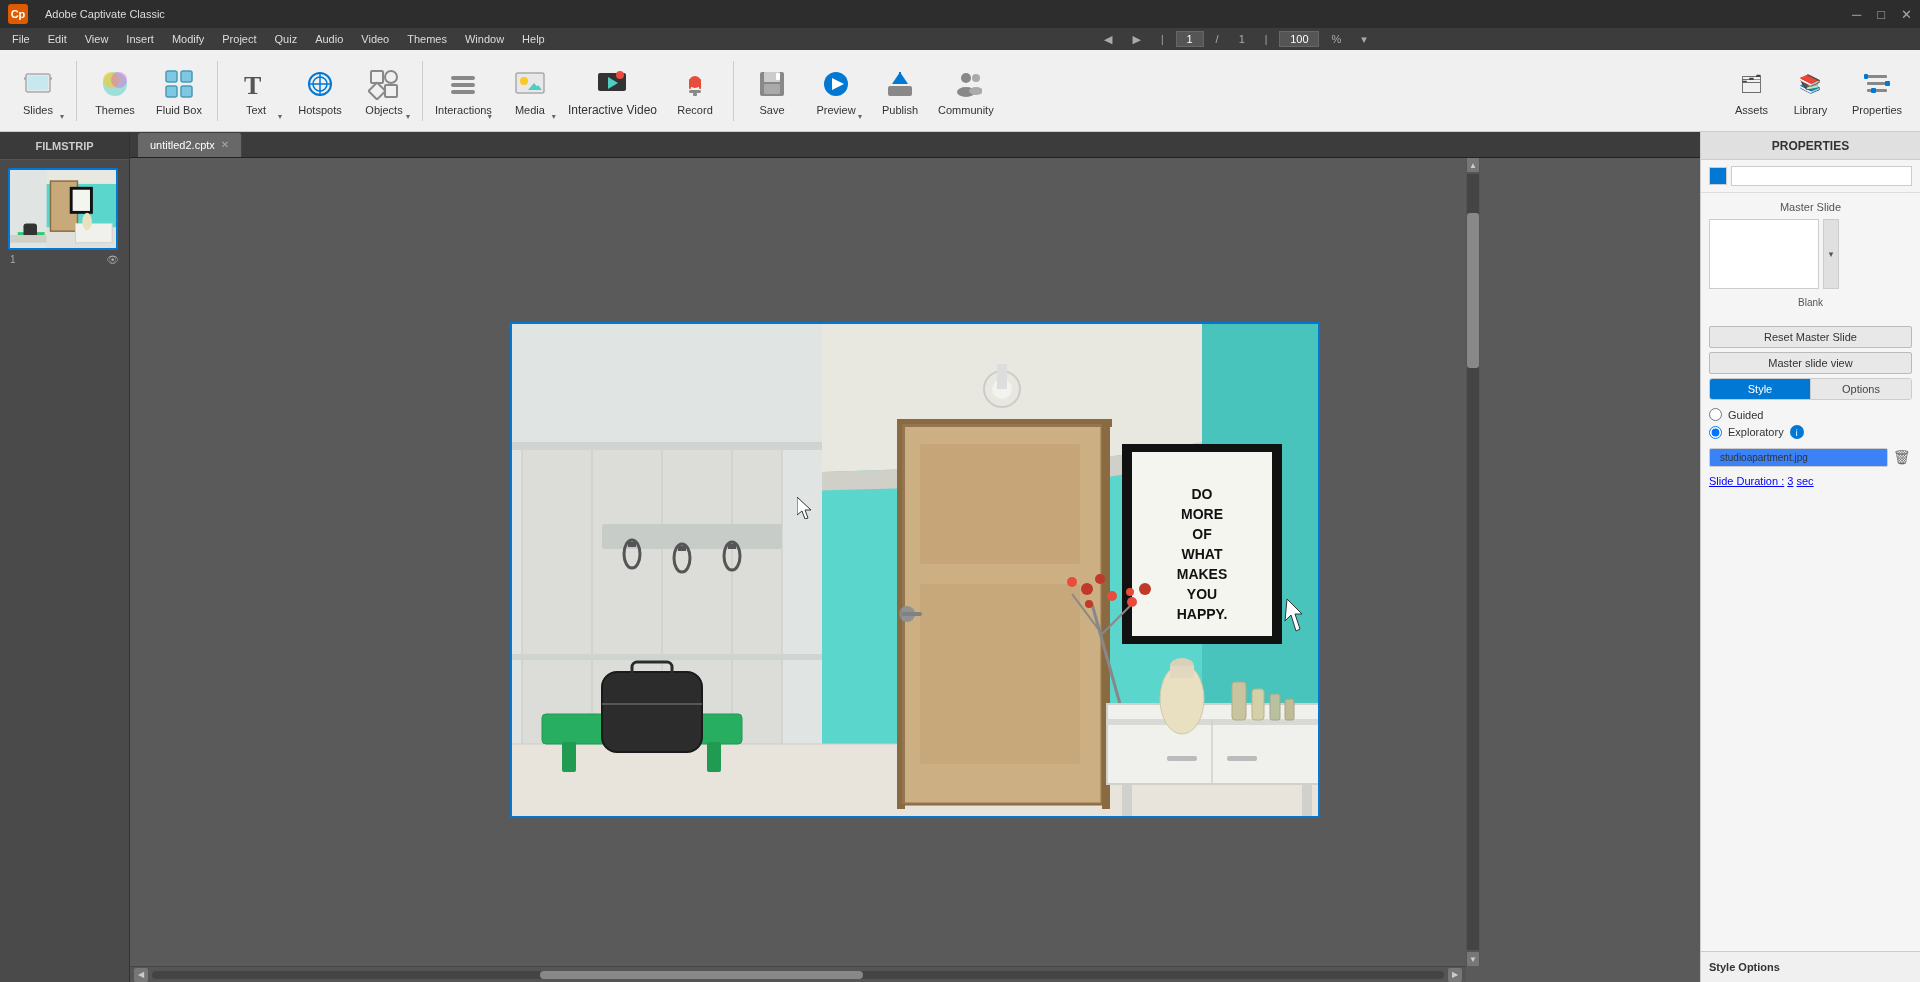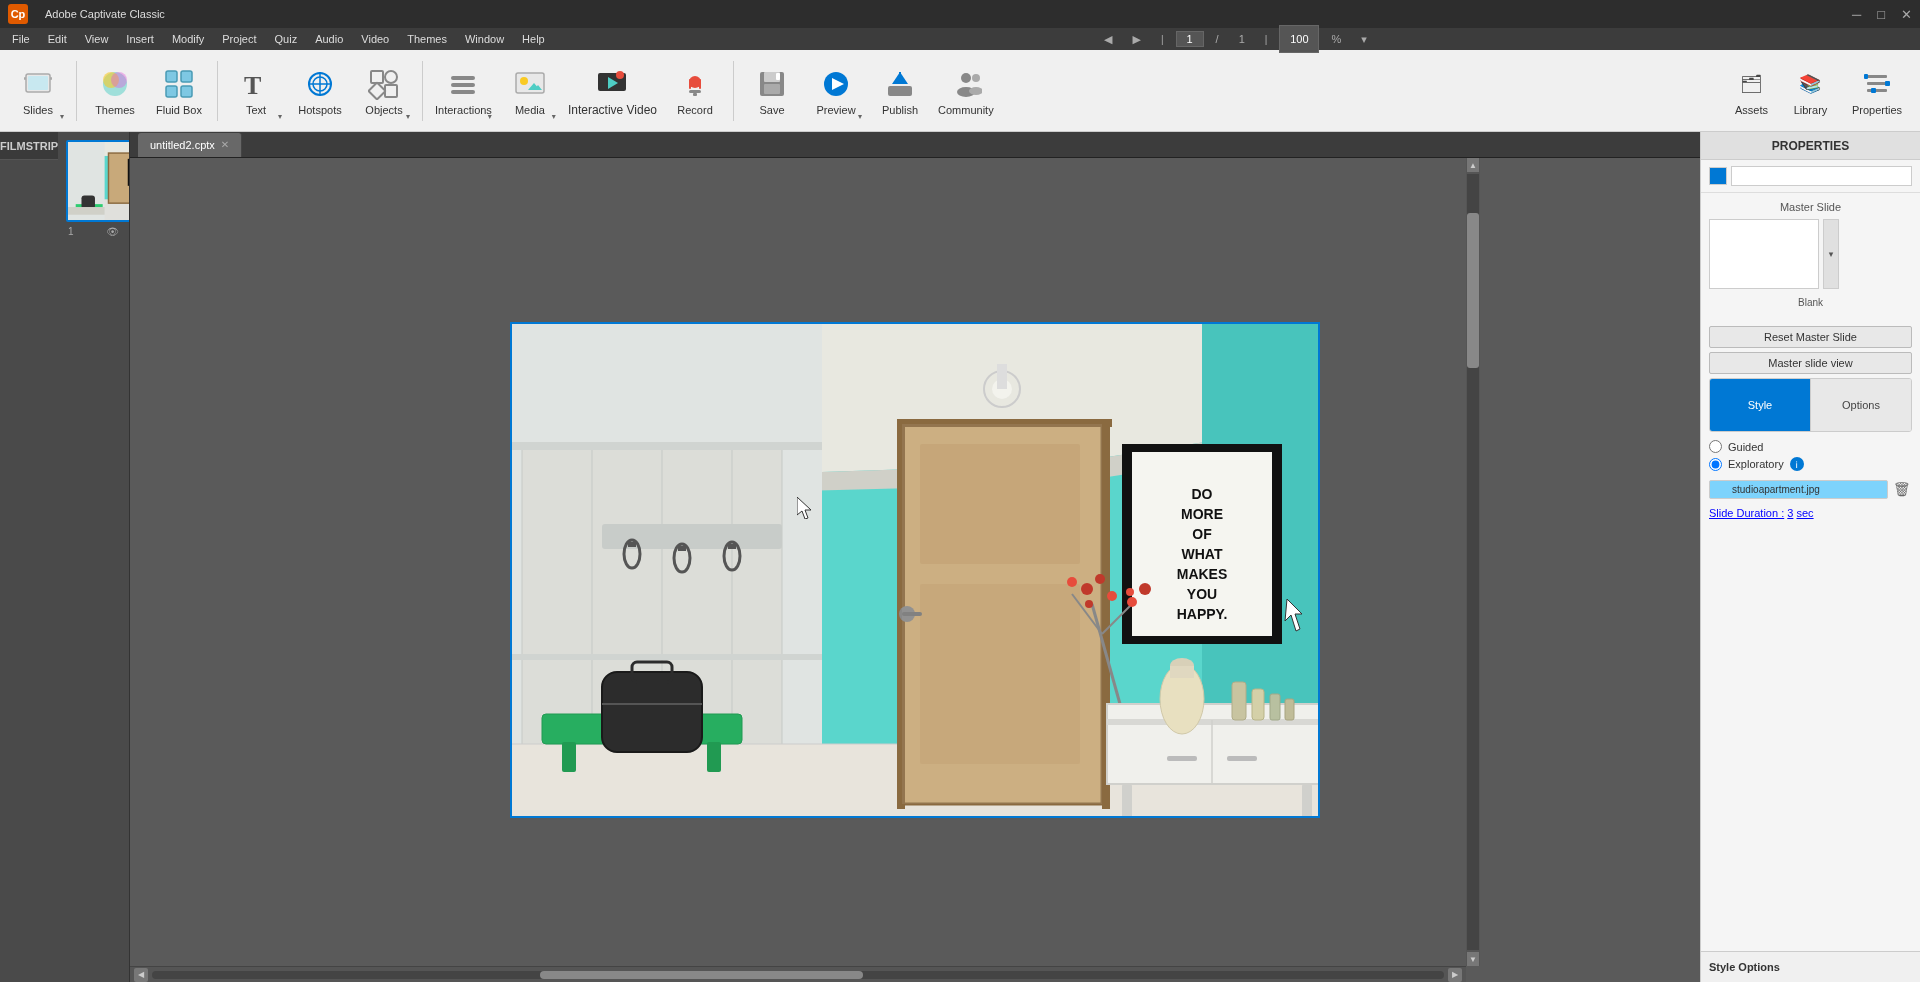--- a/index.html
+++ b/index.html
@@ -96,20 +96,21 @@
       height: calc(982px - 28px - 22px - 82px);
       position: relative;
     }
 
     
     #filmstrip {
       width: 130px;
       background: #4a4a4a;
       border-right: 1px solid #333;
       display: flex;
+      flex-direction: column;
     }
     #filmstrip-header {
       height: 28px;
       background: #3a3a3a;
       display: flex;
       align-items: center;
       justify-content: center;
       color: #ccc;
       font-size: 11px;
       border-bottom: 1px solid #555;
@@ -321,21 +322,21 @@
 
     .rp-tab-group {
       display: flex;
       margin-bottom: 8px;
       border: 1px solid #ccc;
       border-radius: 3px;
       overflow: hidden;
     }
     .rp-tab {
       flex: 1;
-      padding: 20px;
+      padding: 4px;
       text-align: center;
       font-size: 11px;
       cursor: pointer;
       background: #e8e8e8;
       color: #444;
       border-right: 1px solid #ccc;
     }
     .rp-tab:last-child { border-right: none; }
     .rp-tab.active { background: #0078d4; color: white; }
 
@@ -362,22 +363,22 @@
     }
 
     .rp-file-row {
       display: flex;
       align-items: center;
       gap: 4px;
       margin-bottom: 8px;
     }
     .rp-file-name {
       flex: 1;
-      padding: 3px 22px;
-      background: #7dd3fc;
+      padding: 3px 10px;
+      background: #3b82f6;
       border: 1px solid #ccc;
       font-size: 10px;
       color: #333;
       border-radius: 2px;
     }
     .rp-delete-btn {
       width: 20px;
       height: 20px;
       background: none;
       border: none;
@@ -425,21 +426,21 @@
   <span>Help</span>
 
   <div style="flex:1; display:flex; align-items:center; justify-content:center; gap:4px;">
     <span style="color:#aaa; cursor:pointer;">◀</span>
     <span style="color:#aaa; cursor:pointer;">▶</span>
     <span style="color:#aaa; font-size:10px;">|</span>
     <input type="text" value="1" style="width: 28px; height: 16px; text-align: center; font-size: 11px; background: rgb(85, 85, 85); color: rgb(255, 255, 255); border: 1px solid rgb(102, 102, 102);">
     <span style="color:#aaa;">/</span>
     <span style="color:#aaa;">1</span>
     <span style="color:#aaa; font-size:10px;">|</span>
-    <input type="text" value="100" style="width: 40px; height: 28px; text-align: center; font-size: 11px; background: rgb(85, 85, 85); color: rgb(255, 255, 255); border: 1px solid rgb(102, 102, 102);">
+    <input type="text" value="100" style="width: 40px; height: 16px; text-align: center; font-size: 11px; background: rgb(85, 85, 85); color: rgb(255, 255, 255); border: 1px solid rgb(102, 102, 102);">
     <span style="color:#aaa;">%</span>
     <span style="color:#aaa; cursor:pointer;">▾</span>
   </div>
 </div>
 
 <div id="toolbar">
 
   <div class="toolbar-group">
     <div class="tb-icon">
       <svg width="32" height="32" viewBox="0 0 32 32">

